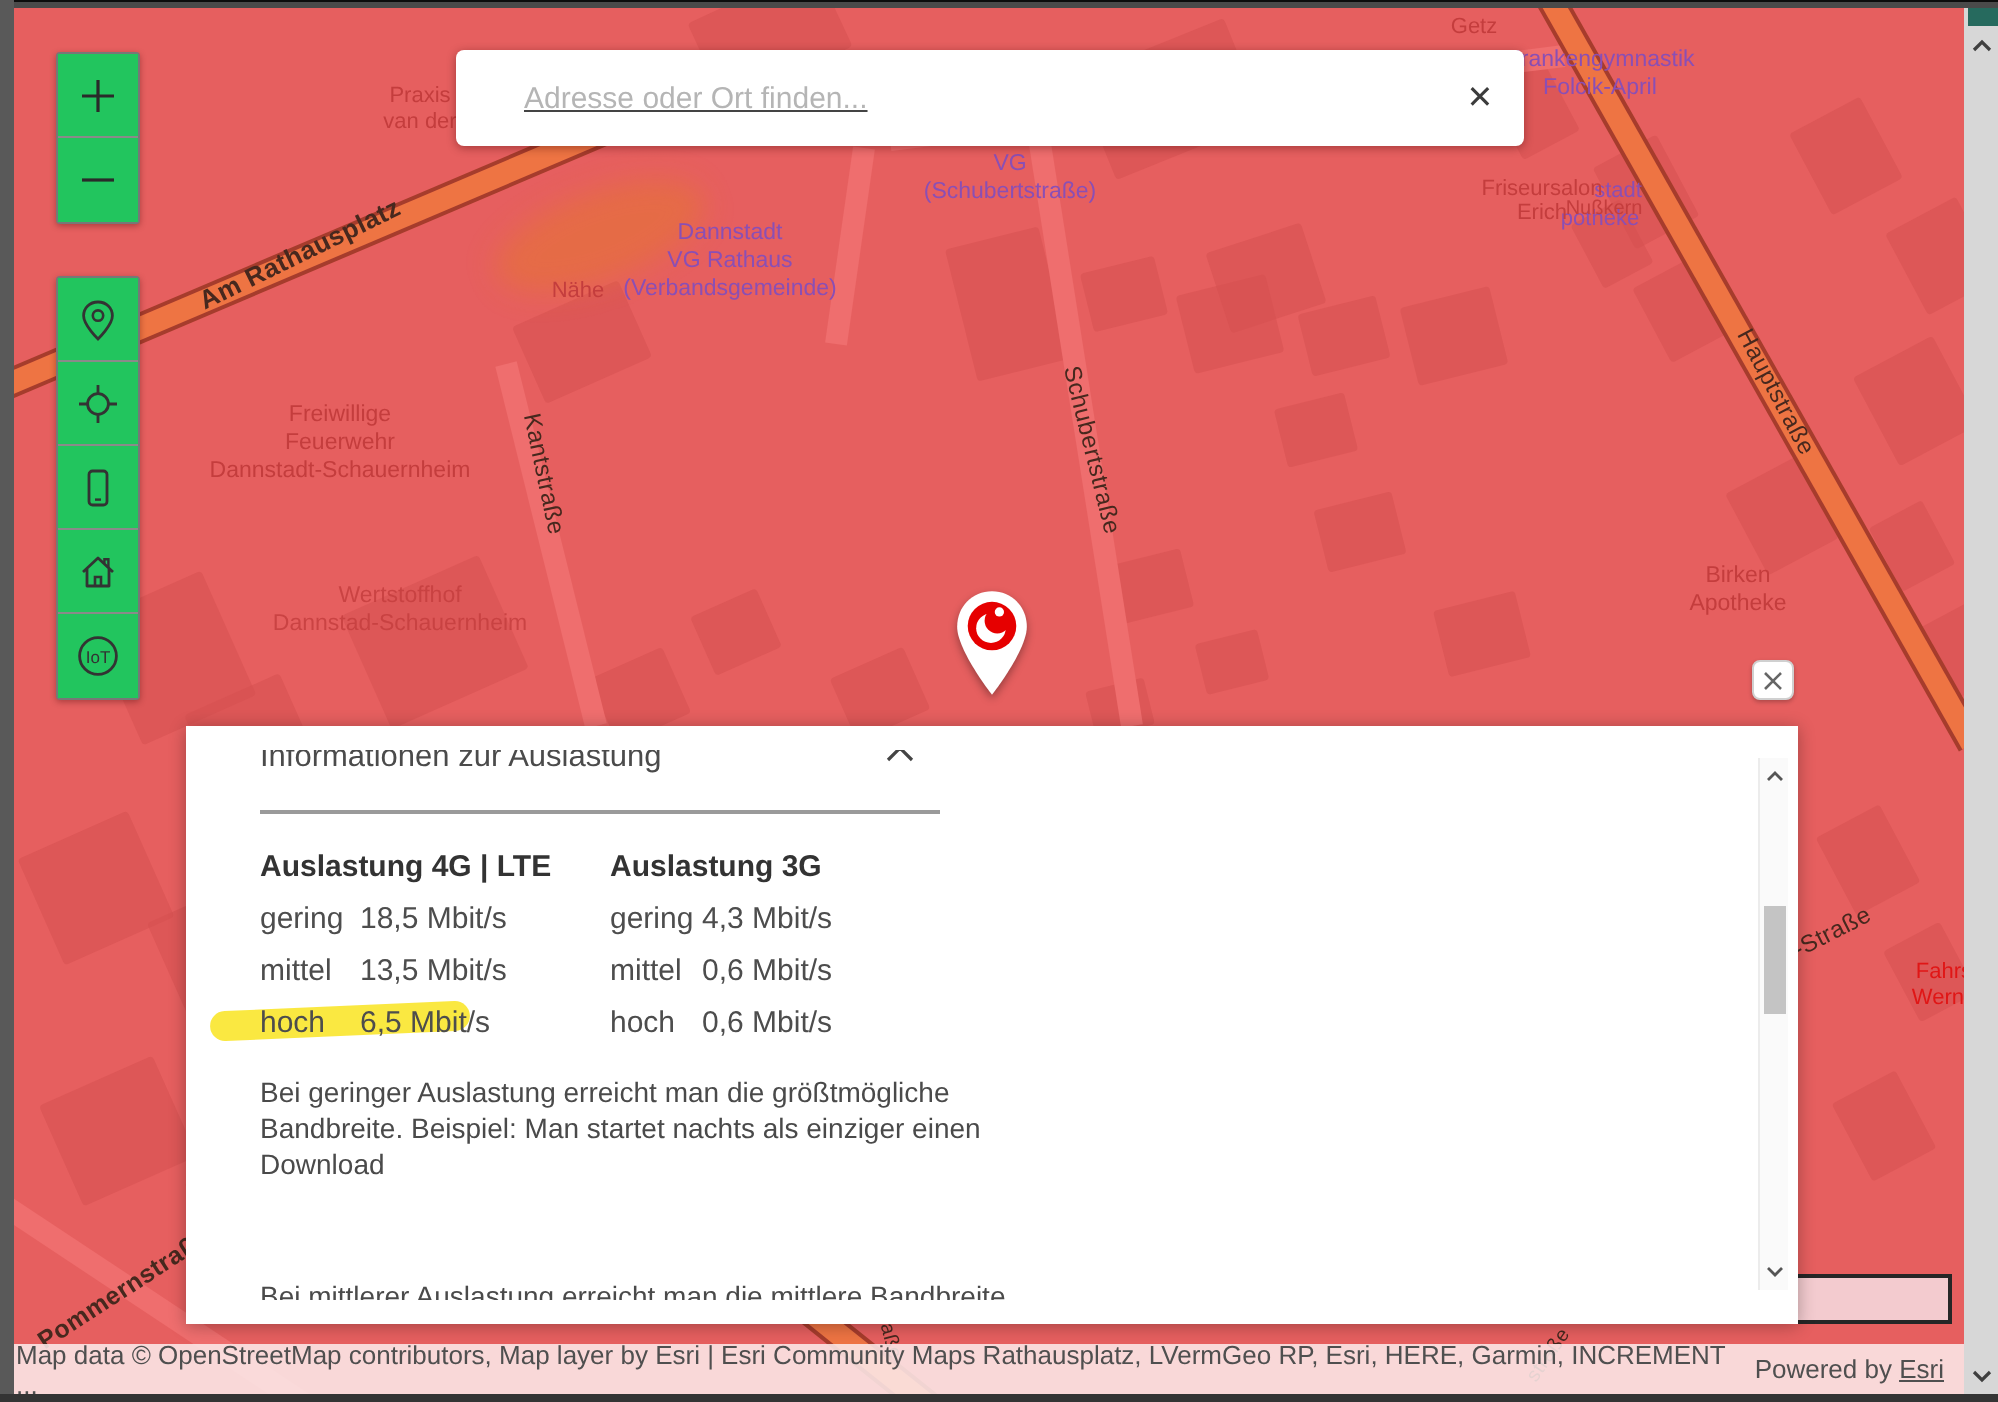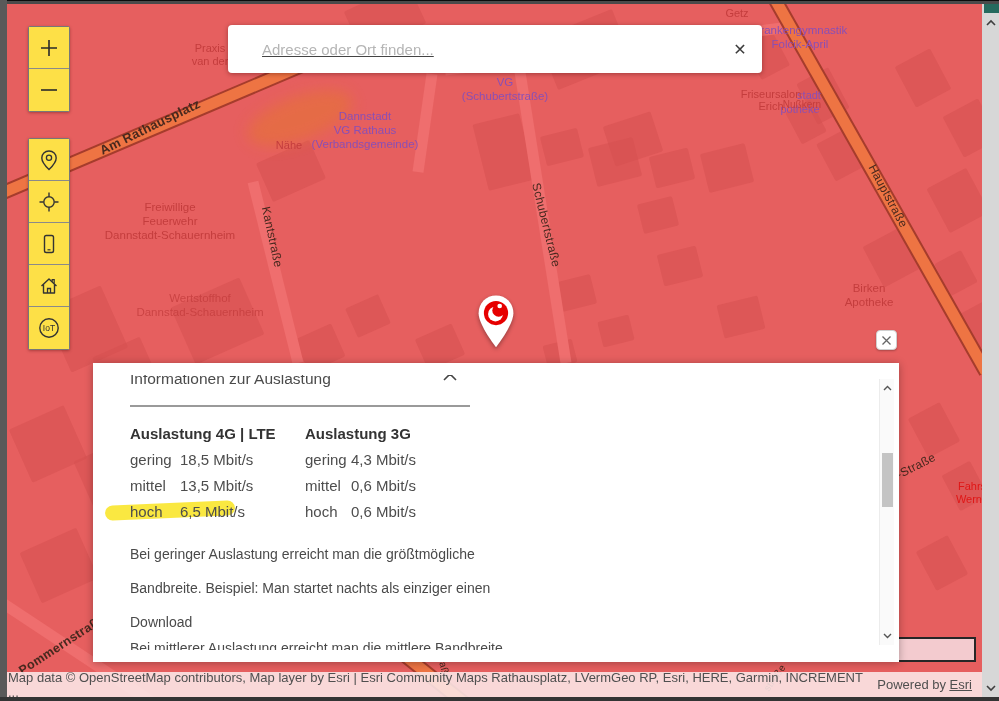--- a/index.html
+++ b/index.html
@@ -19,21 +19,21 @@
   .edge-top{position:absolute;left:0;top:0;width:999px;height:4px;background:#4a4a4a;border-top:1px solid #0c0c0c;z-index:40;}
   .edge-left{position:absolute;left:0;top:0;width:7px;height:701px;background:#595959;z-index:40;}
   .edge-bottom{position:absolute;left:0;top:697px;width:999px;height:4px;background:#343434;z-index:41;}
   .vscroll{position:absolute;left:982px;top:0;width:17px;height:701px;background:#d7d7d7;z-index:39;}
   .vscroll .teal{position:absolute;left:2px;top:2px;width:15px;height:11px;background:#266a5e;}
   .sb-arrow{position:absolute;left:0;width:17px;height:16px;display:flex;align-items:center;justify-content:center;color:#3f3f3f;}
   .sb-up{top:14px;} .sb-down{top:680px;}
 
   
   .ctrl{position:absolute;background:#fff;border:1px solid #777;border-radius:2px;box-shadow:0 1px 3px rgba(60,0,0,.35);z-index:10;}
-  .ctrl .btn{width:40px;height:42px;display:flex;align-items:center;justify-content:center;background:#fde047;border:none;border-bottom:1px solid #8a8a8a;padding:0;cursor:pointer;}
+  .ctrl .btn{width:40px;height:42px;display:flex;align-items:center;justify-content:center;background:#22c55e;border:none;border-bottom:1px solid #8a8a8a;padding:0;cursor:pointer;}
   .ctrl .btn:last-child{border-bottom:none;}
   #zoombox{left:28px;top:26px;width:42px;}
   #toolbox{left:28px;top:138px;width:42px;}
 
   
   .searchbar{position:absolute;left:228px;top:25px;width:534px;height:48px;background:#fff;border-radius:4px;box-shadow:0 1px 5px rgba(60,0,0,.4);z-index:10;display:flex;align-items:center;}
   .searchbar input{flex:1;border:none;outline:none;font-size:15px;color:#444;margin-left:32px;background:transparent;text-decoration:underline;}
   .searchbar input::placeholder{color:#b5b5b5;}
   .search-x{width:44px;text-align:center;font-size:16px;color:#3c3c3c;cursor:pointer;background:none;border:none;}
 
@@ -46,21 +46,21 @@
   .title-clip span{display:block;margin-top:-5px;font-size:15.5px;color:#4b4b4b;}
   .chev-clip{position:absolute;left:348px;top:12px;height:13px;width:20px;overflow:hidden;cursor:pointer;}
   .chev-clip svg{display:block;margin-top:-4px;}
   .rule{position:absolute;left:37px;top:42px;width:340px;height:2px;background:#9a9a9a;}
   .hl{position:absolute;left:12px;top:140px;width:130px;height:15px;background:#f9e62c;opacity:.9;border-radius:8px;transform:rotate(-2.5deg);z-index:0;}
   .tbl{position:absolute;top:58px;z-index:1;}
   .tbl4g{left:37px;} .tbl3g{left:212px;}
   .tbl .th{font-weight:bold;font-size:15px;color:#333;height:26px;line-height:26px;}
   .trow{display:flex;height:26px;line-height:26px;font-size:15px;color:#4d4d4d;align-items:center;}
   .tbl4g .tl{width:50px;} .tbl3g .tl{width:46px;}
-  .para{position:absolute;left:37px;top:174px;margin:0;width:420px;font-size:14px;line-height:34px;color:#4a4a4a;white-space:pre-line;z-index:1;}
+  .para{position:absolute;left:37px;top:174px;margin:0;width:420px;font-size:14px;line-height:18px;color:#4a4a4a;white-space:pre-line;z-index:1;}
   .clip-line{position:absolute;left:37px;top:272px;height:15px;width:500px;overflow:hidden;}
   .clip-line span{display:block;font-size:14px;line-height:26px;color:#4a4a4a;}
   .pscroll{position:absolute;left:786px;top:16px;width:15px;height:266px;background:#fafafa;border-left:1px solid #ececec;}
   .p-arrow{position:absolute;left:0;width:15px;height:14px;display:flex;align-items:center;justify-content:center;color:#555;cursor:pointer;}
   .p-up{top:2px;} .p-down{bottom:2px;}
   .p-thumb{position:absolute;left:2px;top:74px;width:11px;height:54px;background:#c4c4c4;cursor:pointer;}
   .panel-close{position:absolute;left:876px;top:330px;width:21px;height:20px;background:#fff;border:1px solid #d0d0d0;border-radius:4px;z-index:21;display:flex;align-items:center;justify-content:center;padding:0;cursor:pointer;box-shadow:0 1px 2px rgba(0,0,0,.25);}
 
   
   .pinkbtn{position:absolute;left:896px;top:637px;width:80px;height:25px;background:#f3cbcf;border:2px solid #262626;border-left:none;z-index:15;cursor:pointer;}

